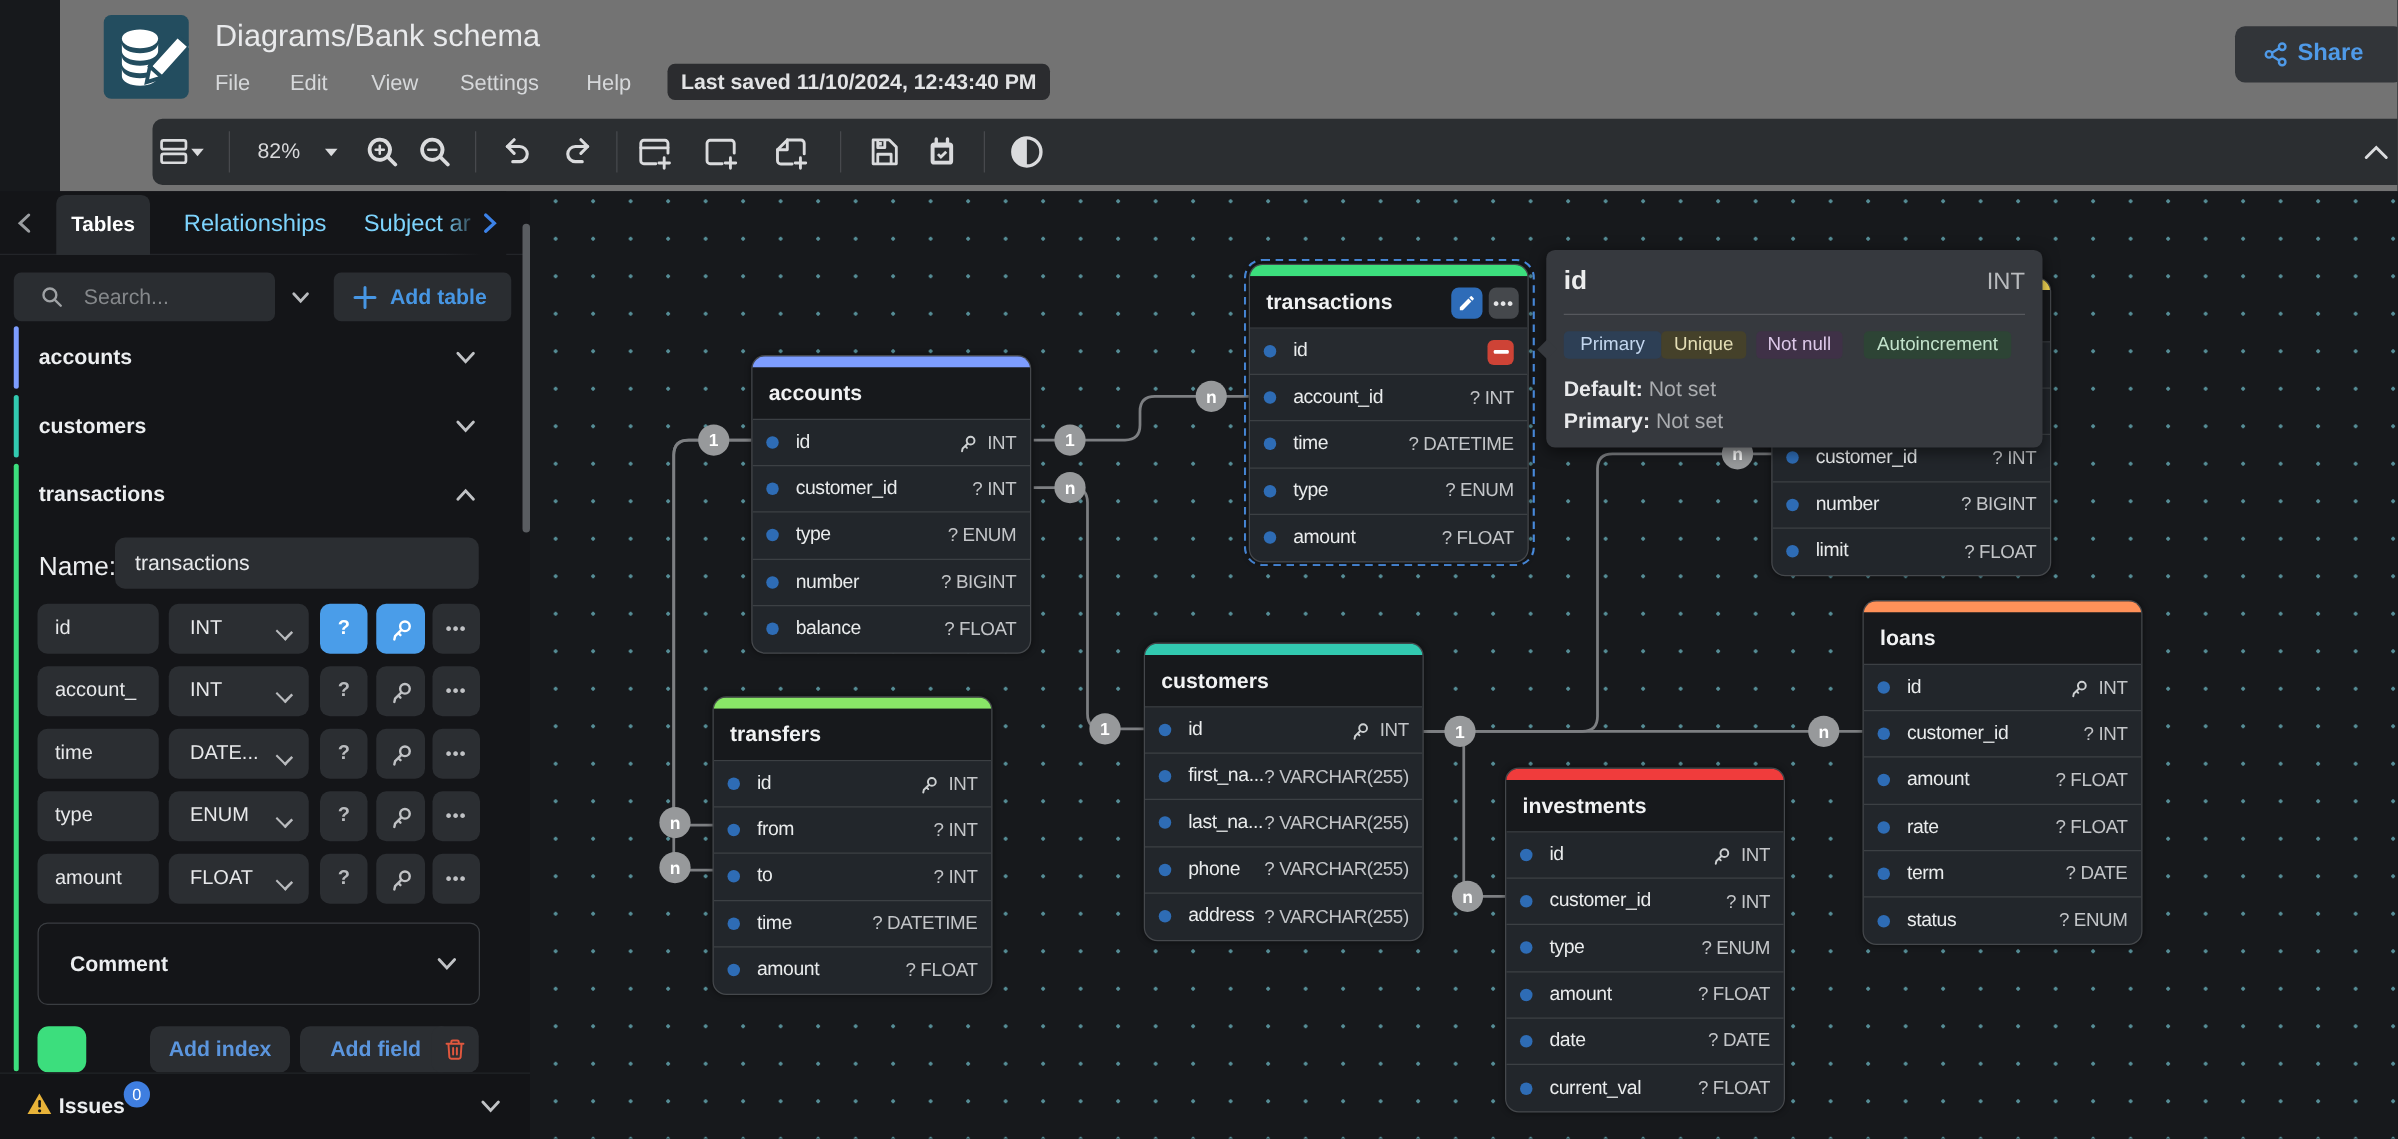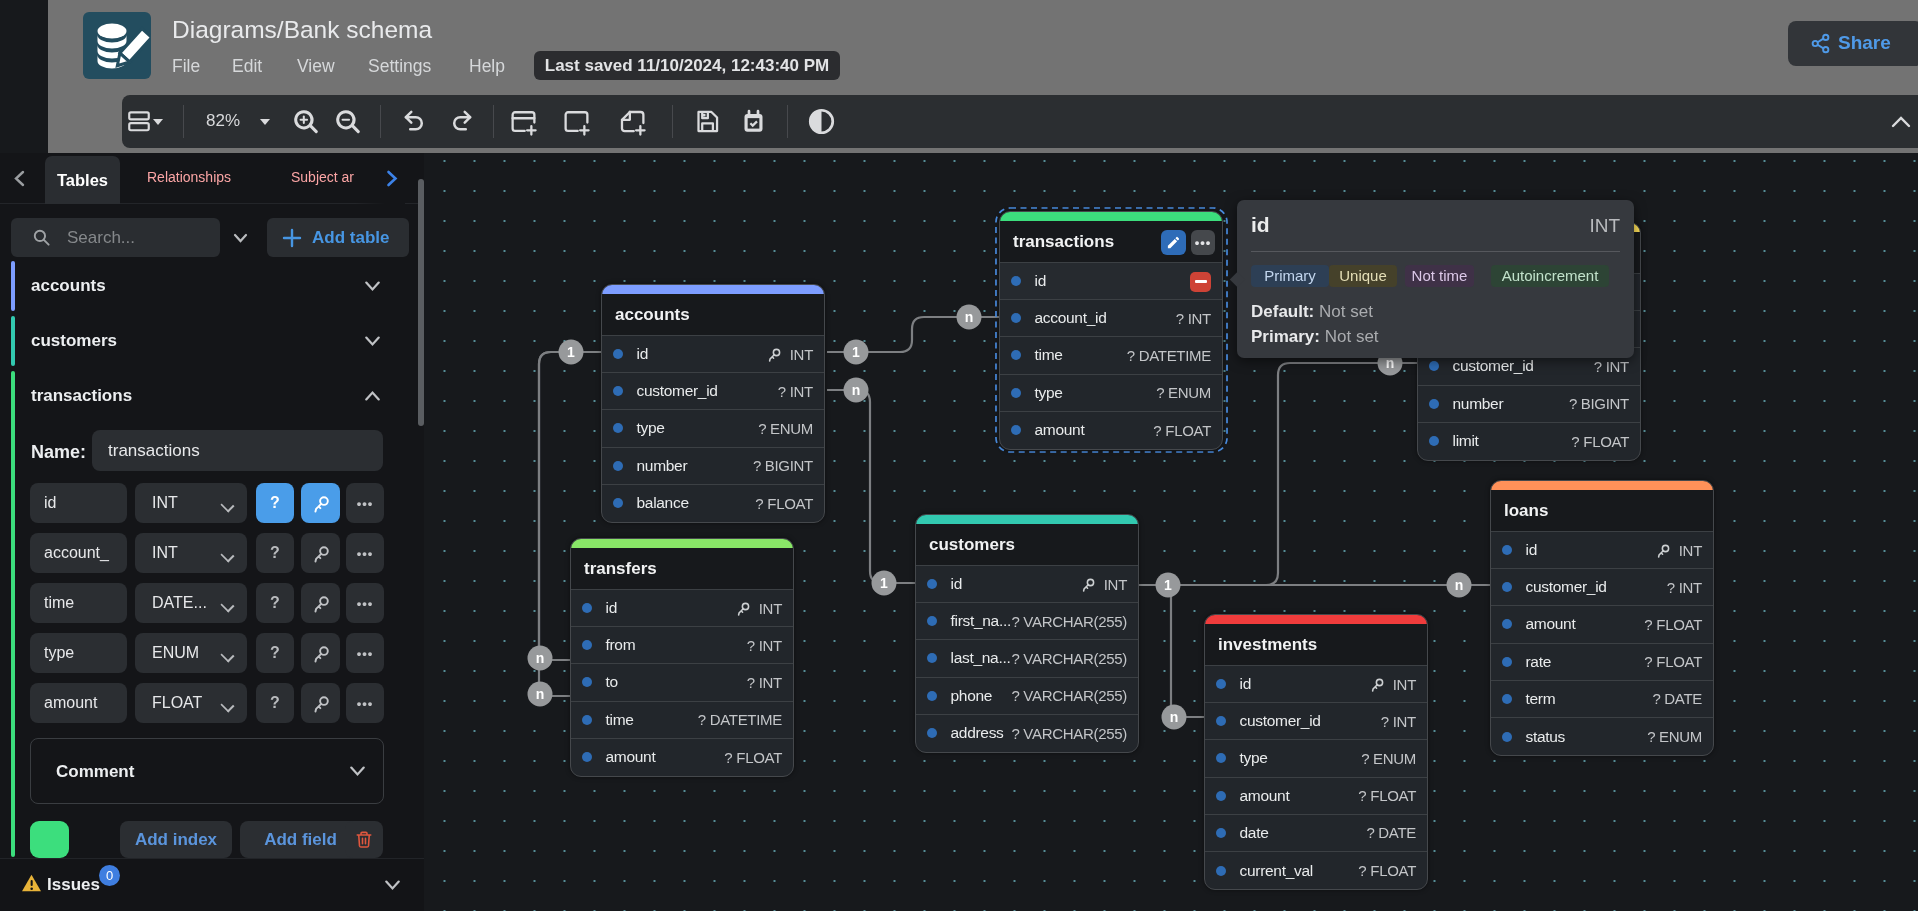--- a/index.html
+++ b/index.html
@@ -15,21 +15,21 @@
 #share span { position:absolute; left:50px; top:11px; color:#4f9ae8; font-size:19px; font-weight:bold; }
 
 #toolbar { position:absolute; left:74px; top:95px; width:1807px; height:53px; background:#2b2e31; border-radius:8px; }
 .tdiv { position:absolute; top:10px; width:1px; height:33px; background:#47494d; }
 .ticon { position:absolute; top:13px; }
 #zoomtxt { position:absolute; left:84px; top:16px; font-size:17px; color:#d8d9db; }
 
 #sidebar { position:absolute; left:0; top:153px; width:424px; height:758px; background:#141518; }
 #tabbar { position:absolute; left:0; top:0; width:424px; height:51px; border-bottom:1px solid #232529; }
 #tabactive { position:absolute; left:45px; top:3px; width:75px; height:48px; background:#2a2d31; border-radius:7px 7px 0 0; color:#fff; font-weight:bold; font-size:16.5px; text-align:center; line-height:48px; }
-.tabtxt { position:absolute; top:16px; font-size:14px; color:#fca5a5; }
+.tabtxt { position:absolute; top:16px; font-size:19px; color:#7dd3fc; }
 #searchbox { position:absolute; left:11px; top:65px; width:209px; height:39px; background:#2a2d31; border-radius:6px; }
 #searchbox span { position:absolute; left:56px; top:10px; color:#85888b; font-size:17px; }
 #addtable { position:absolute; left:267px; top:65px; width:142px; height:39px; background:#2a2d31; border-radius:6px; }
 #addtable span { position:absolute; left:45px; top:10px; color:#4796e3; font-size:17px; font-weight:bold; }
 .acc { position:absolute; left:0; width:424px; height:50px; }
 .acc .stripe { position:absolute; left:10.5px; top:0; width:4.5px; height:50px; border-radius:3px; }
 .acc .atitle { position:absolute; left:31px; top:15px; font-size:17px; font-weight:bold; color:#eceef0; }
 #scrollthumb { position:absolute; left:418px; top:26px; width:6px; height:247px; background:#5a5d61; border-radius:3px; }
 
 #tstripe { position:absolute; left:10.5px; top:218px; width:4.5px; height:486px; background:#3cde7d; border-radius:3px; }
@@ -215,21 +215,21 @@
       <div class="trow"><span class="fdot"></span>id<span class="ftyp"><svg class="keysvg" width="17" height="17" viewBox="0 0 24 24" fill="none" stroke="#cdd0d2" stroke-width="2.2" stroke-linecap="round">
               <circle cx="14.8" cy="9.2" r="4.4"></circle>
               <path d="M11.6 12.4 L5.8 18.2 l-0.7 3 M8.7 15.3 l2 2"></path>
             </svg> INT</span></div>
       <div class="trow"><span class="fdot"></span>customer_id<span class="ftyp">? INT</span></div>
       <div class="trow"><span class="fdot"></span>type<span class="ftyp">? ENUM</span></div>
       <div class="trow"><span class="fdot"></span>number<span class="ftyp">? BIGINT</span></div>
       <div class="trow"><span class="fdot"></span>balance<span class="ftyp">? FLOAT</span></div>
     </div>
 
-    <div class="tbl" style="left:146px;top:385px">
+    <div class="tbl" style="left:146px;top:404px">
       <div class="bar" style="background:#89e667"></div>
       <div class="tname">transfers</div>
       <div class="trow"><span class="fdot"></span>id<span class="ftyp"><svg class="keysvg" width="17" height="17" viewBox="0 0 24 24" fill="none" stroke="#cdd0d2" stroke-width="2.2" stroke-linecap="round">
               <circle cx="14.8" cy="9.2" r="4.4"></circle>
               <path d="M11.6 12.4 L5.8 18.2 l-0.7 3 M8.7 15.3 l2 2"></path>
             </svg> INT</span></div>
       <div class="trow"><span class="fdot"></span>from<span class="ftyp">? INT</span></div>
       <div class="trow"><span class="fdot"></span>to<span class="ftyp">? INT</span></div>
       <div class="trow"><span class="fdot"></span>time<span class="ftyp">? DATETIME</span></div>
       <div class="trow"><span class="fdot"></span>amount<span class="ftyp">? FLOAT</span></div>
@@ -310,21 +310,21 @@
       <div class="trow"><span class="fdot"></span>amount<span class="ftyp">? FLOAT</span></div>
     </div>
 
     <div id="popup">
       <div class="tail"></div>
       <div style="position:absolute;left:14px;top:13px;font-size:21px;font-weight:bold;color:#eceded">id</div>
       <div style="position:absolute;right:14px;top:15px;font-size:19px;color:#b9bbbe">INT</div>
       <div style="position:absolute;left:14px;right:14px;top:51px;border-top:1px solid #56585d"></div>
       <div class="badge" style="left:14px;width:78px;background:#2d3f55;color:#c3d6ee">Primary</div>
       <div class="badge" style="left:92px;width:68px;background:#45412a;color:#e4deb6">Unique</div>
-      <div class="badge" style="left:168px;width:69px;background:#3f3147;color:#dcc8e8">Not time</div>
+      <div class="badge" style="left:168px;width:69px;background:#3f3147;color:#dcc8e8">Not null</div>
       <div class="badge" style="left:254px;width:118px;background:#2d4435;color:#c2e2cb">Autoincrement</div>
       <div style="position:absolute;left:14px;top:102px;font-size:17px;color:#aaacaf"><b style="color:#e8e9eb">Default:</b> Not set</div>
       <div style="position:absolute;left:14px;top:127px;font-size:17px;color:#aaacaf"><b style="color:#e8e9eb">Primary:</b> Not set</div>
     </div>
   </div>
   <div id="sidebar">
     <div id="tabbar">
       <svg style="position:absolute;left:13px;top:17px" width="13" height="17" viewBox="0 0 13 17" fill="none" stroke="#9a9da0" stroke-width="2.4" stroke-linecap="round">
           <path d="M10 2 L3 8.5 l7 6.5"></path>
         </svg>
@@ -367,21 +367,21 @@
         </svg>
     </div>
     <div class="acc" style="top:218px">
       <div class="atitle">transactions</div>
       <svg style="position:absolute;left:364px;top:19px" width="17" height="12" viewBox="0 0 15 10" fill="none" stroke="#c0c2c5" stroke-width="2" stroke-linecap="round">
           <path d="M2 8 l5.5-6 5.5 6"></path>
         </svg>
     </div>
     <div id="tstripe"></div>
     <div id="scrollthumb"></div>
-    <div style="position:absolute;left:31px;top:289px;font-size:18px;font-weight:bold;color:#eceef0">Name:</div>
+    <div style="position:absolute;left:31px;top:289px;font-size:21px;font-weight:normal;color:#eceef0">Name:</div>
     <div class="pill" style="left:92px;top:277px;width:291px;height:41px;line-height:41px;padding-left:16px;font-size:17px">transactions</div>
 
     <div class="frow" style="top:330px">
       <div class="pill fieldname">id</div>
       <div class="pill fieldtype">INT</div>
       <div class="sq sqblue" style="left:256px">?</div>
       <div class="sq sqblue keyic" style="left:301px;width:39px">
           <svg width="21" height="21" viewBox="0 0 24 24" fill="none" stroke="#ffffff" stroke-width="2.2" stroke-linecap="round">
             <circle cx="14.8" cy="9.2" r="4.4"></circle>
             <path d="M11.6 12.4 L5.8 18.2 l-0.7 3 M8.7 15.3 l2 2"></path>

